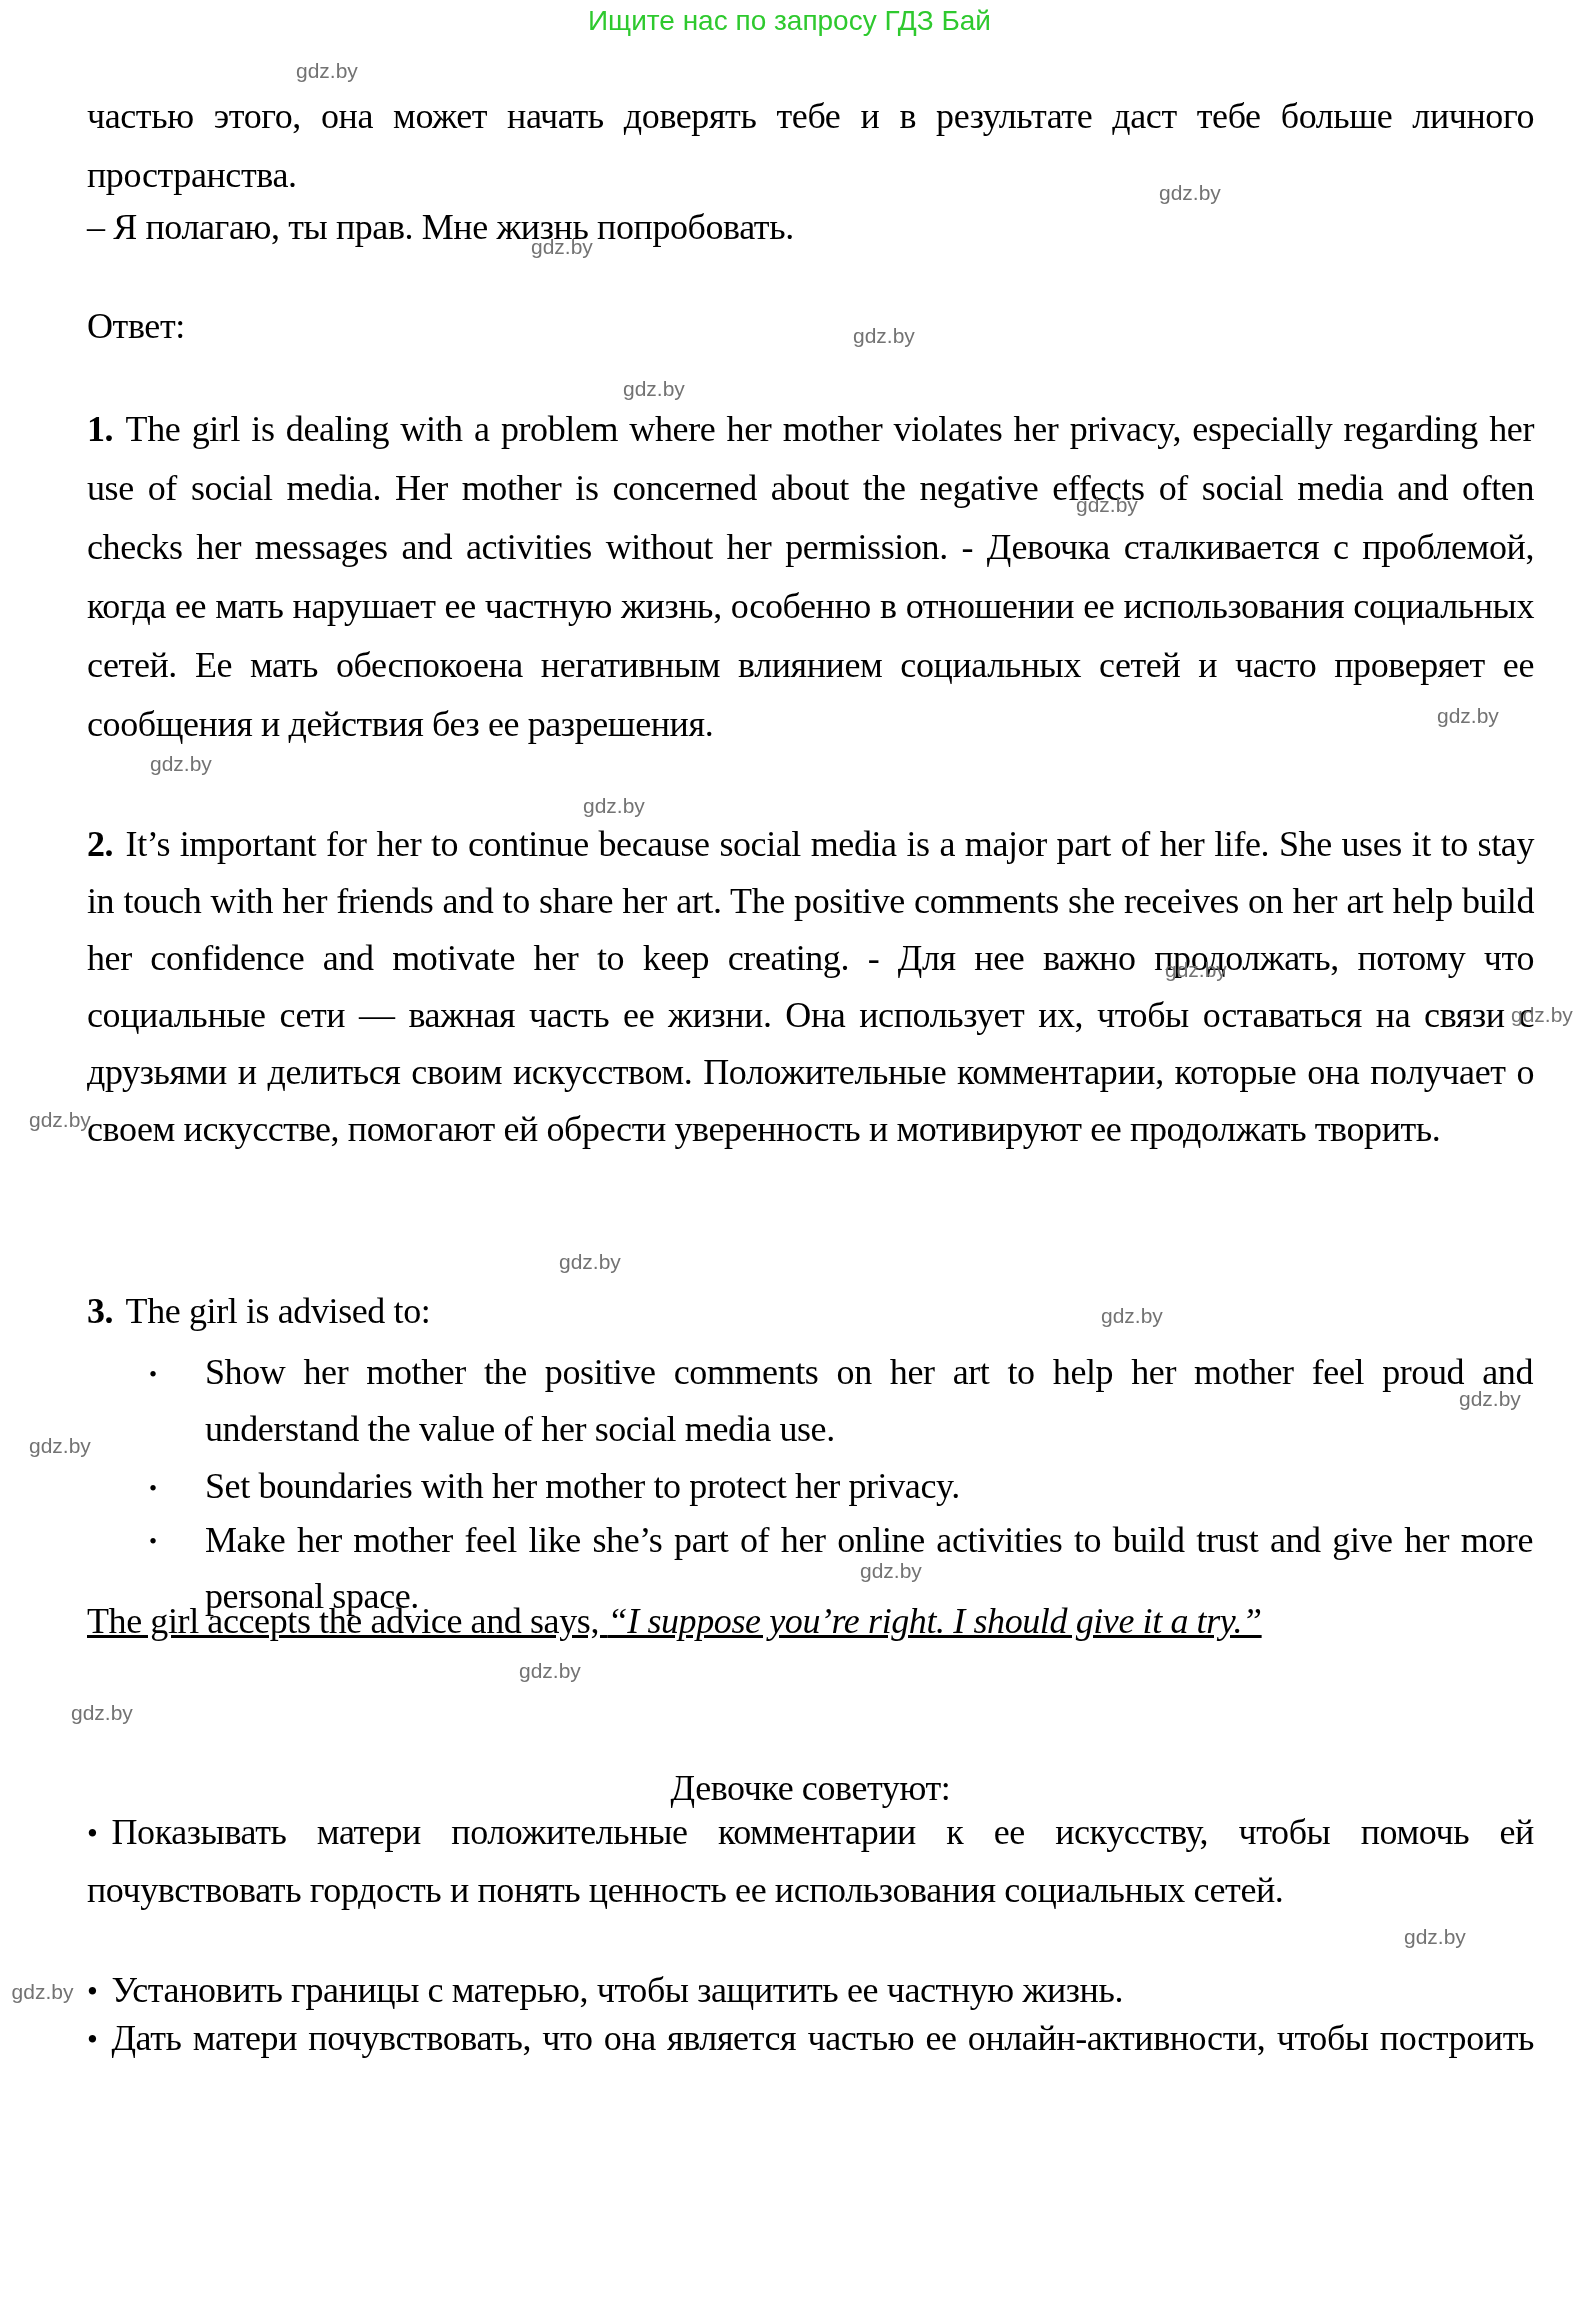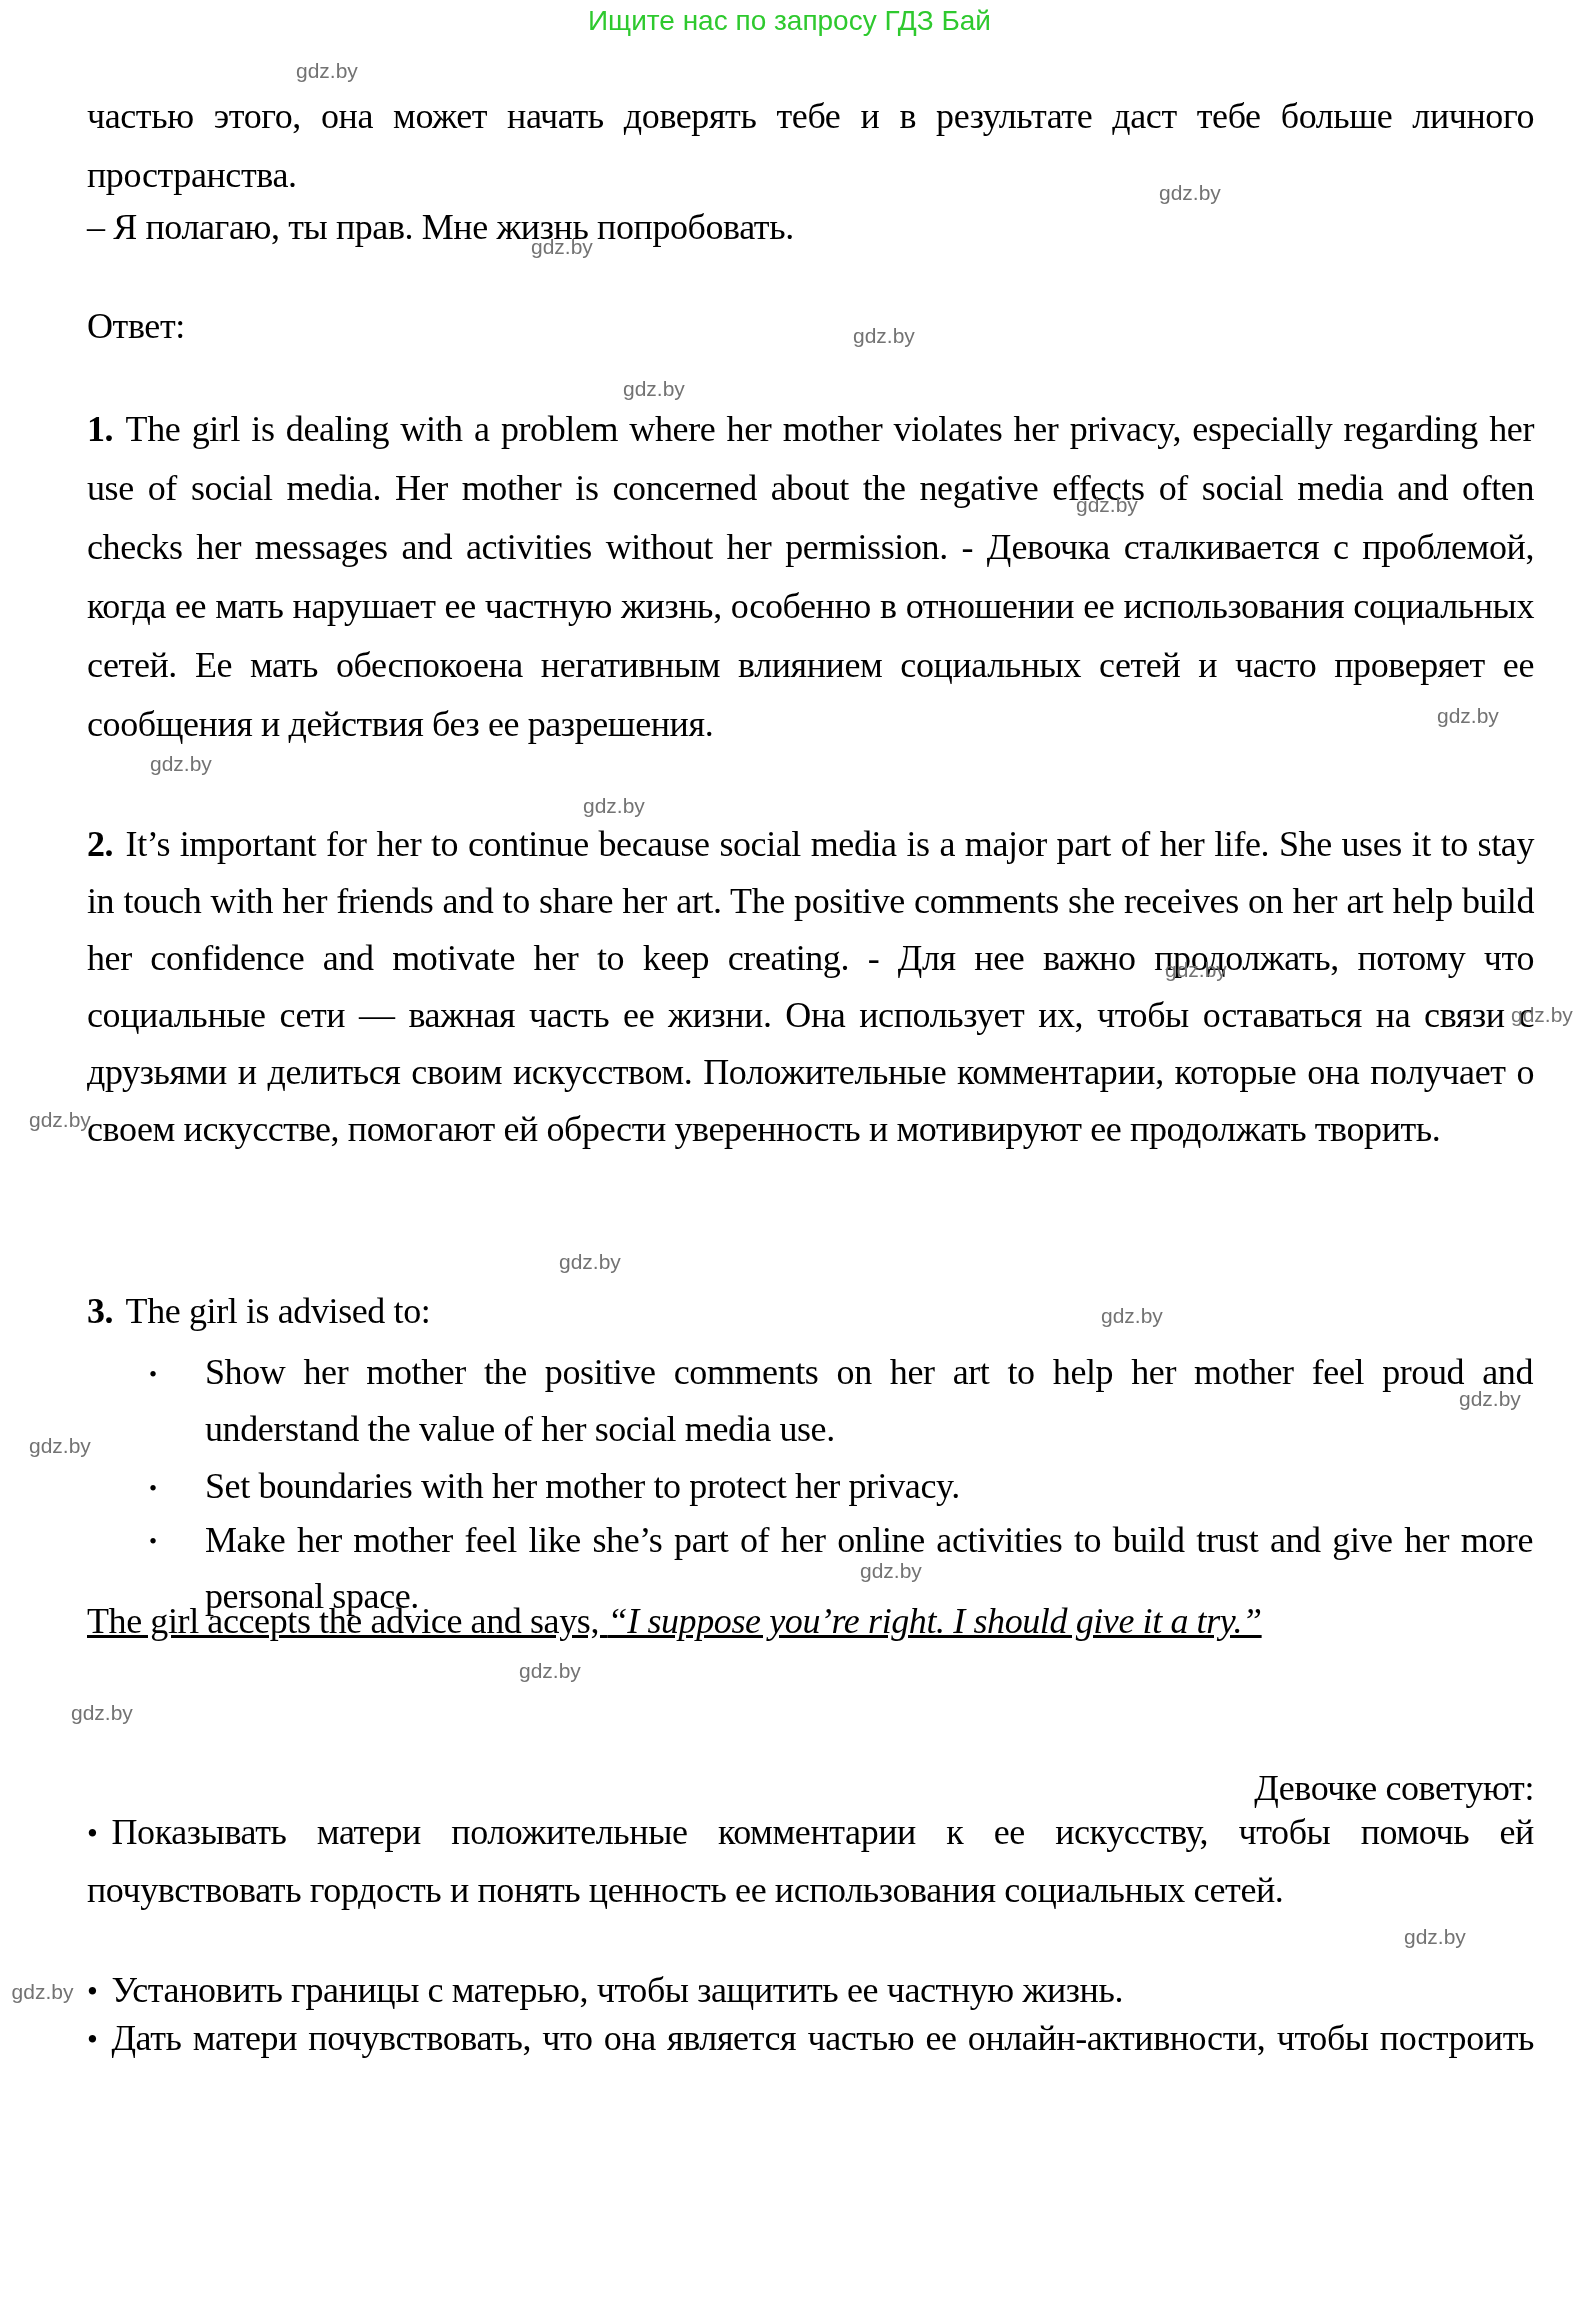--- a/index.html
+++ b/index.html
@@ -43,21 +43,21 @@
   .dot {
     position: absolute;
     left: -56px; top: 1.5px;
     font-size: 23px;
   }
   .b1 { top: 1344px; }
   .b2 { top: 1458px; }
   .b3 { top: 1512px; line-height: 56px; }
   .p4 { top: 1593px; width: 1406px; line-height: 56px; text-decoration: underline; }
   .quote-italic { font-style: italic; }
-  .p5 { top: 1759px; text-align: right; }
+  .p5 { top: 1759px; text-align: center; }
   .rb { line-height: 56px; }
   .rdot { font-size: 31px; padding-right: 14px; }
   .r1 { top: 1804px; }
   .r2 { top: 1962px; }
   .r3 { top: 2011px; line-height: 54px; }
   .p6 { top: 2166px; line-height: 57px; }
   .wm {
     position: absolute;
     font-family: "Liberation Sans", sans-serif;
     font-size: 21px;

